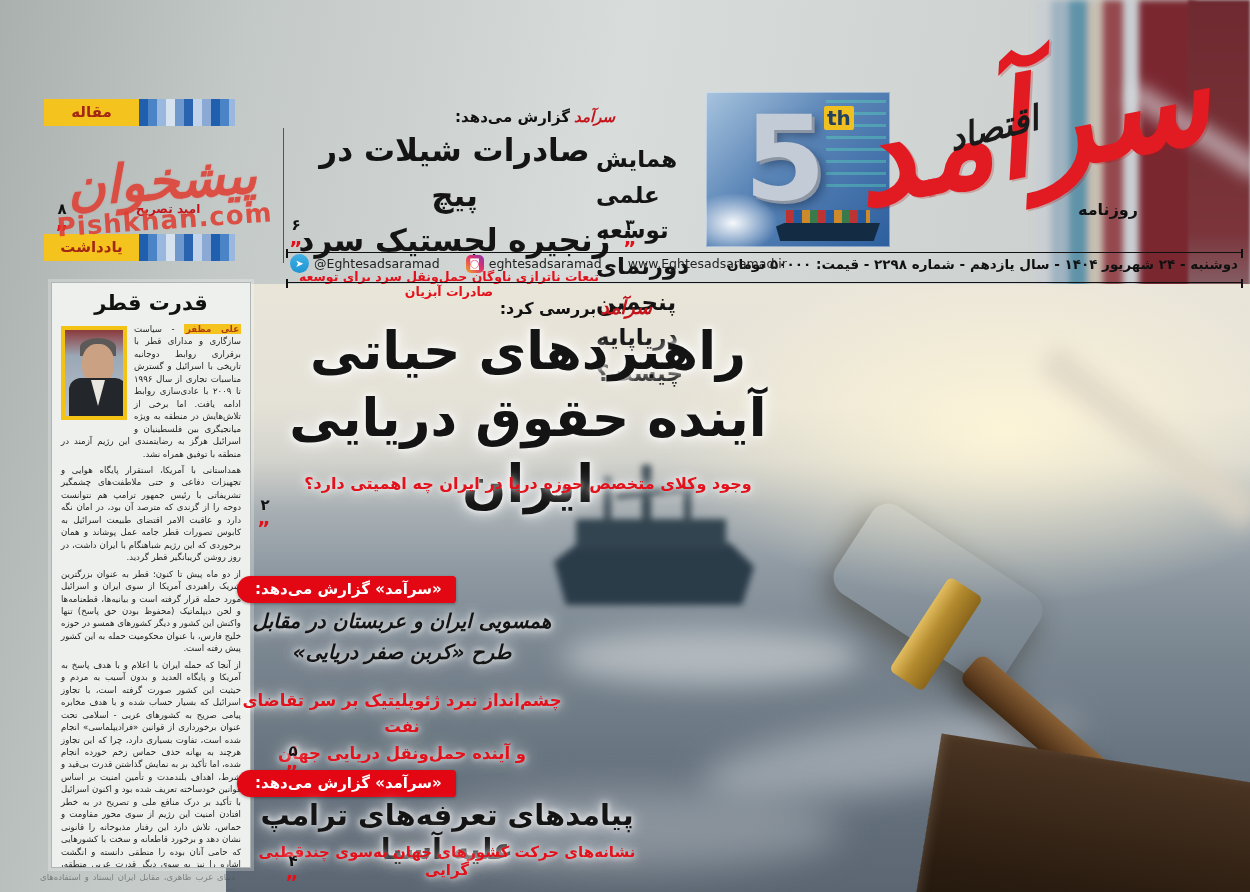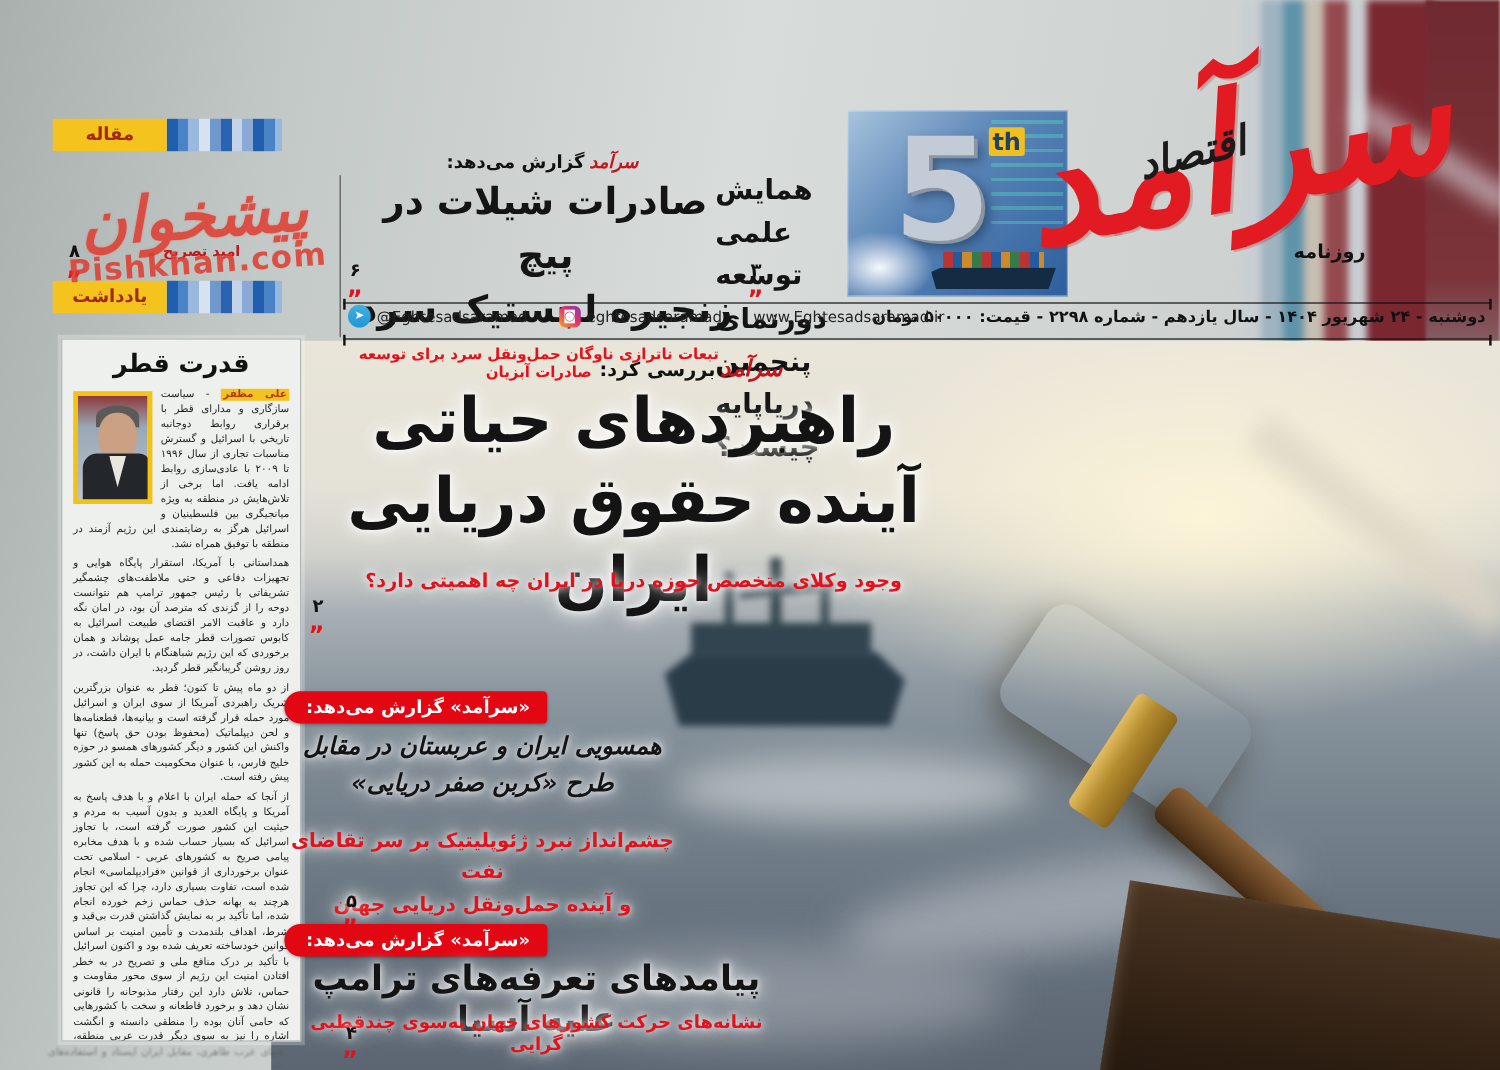--- a/index.html
+++ b/index.html
@@ -192,21 +192,21 @@
 
   <div class="abs ylabel" style="left:44px; top:99px;">مقاله</div>
   <div class="abs mosaic" style="left:139px; top:99px;"></div>
   <div class="abs tl-byline rtl">امید تصریح</div>
   <div class="abs pagenum" style="left:52px; top:200px; width:20px;">۸</div>
   <div class="abs quote" style="left:48px; top:218px; width:28px;">„</div>
   <div class="abs ylabel" style="left:44px; top:234px;">یادداشت</div>
   <div class="abs mosaic" style="left:139px; top:234px;"></div>
 
   <div class="abs fish-block rtl">
-    <div class="kicker" style="text-align:center; padding-left:6px;margin-top:18px;">
+    <div class="kicker" style="text-align:right; padding-left:6px;">
       <span class="logo">سرآمد</span><span>گزارش می‌دهد:</span>
     </div>
     <div class="headline fish-headline" style="font-size:31px; line-height:1.45; text-align:center; margin-top:2px;">
       <div>صادرات شیلات در پیچ</div>
       <div>زنجیره لجستیک سرد</div>
     </div>
     <div class="subhead-red" style="font-size:12.5px; text-align:center; margin-top:6px;">تبعات ناترازی ناوگان حمل‌ونقل سرد برای توسعه صادرات آبزیان</div>
   </div>
   <div class="abs pagenum" style="left:286px; top:216px; width:20px;">۶</div>
   <div class="abs quote" style="left:282px; top:234px; width:28px;">„</div>

